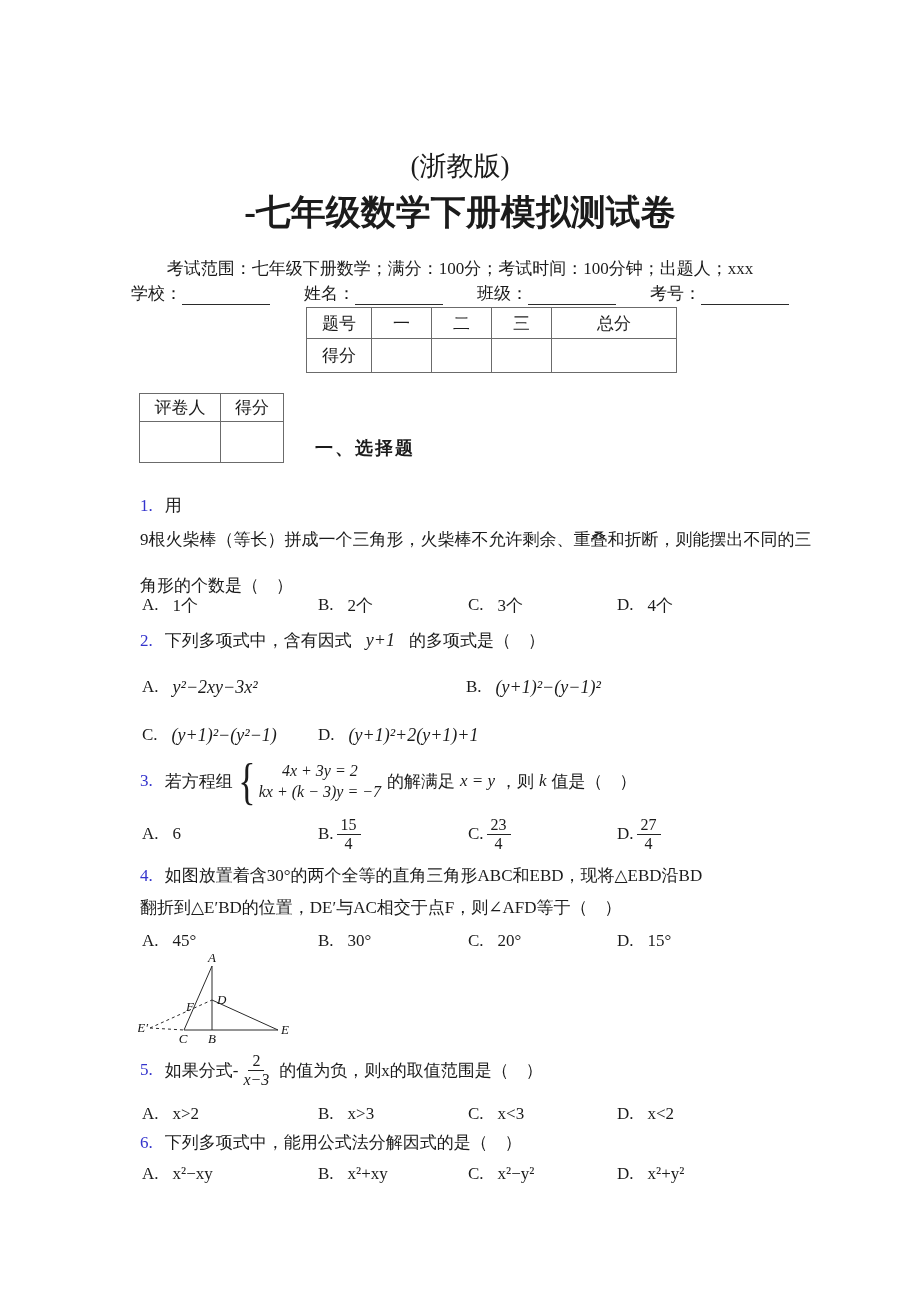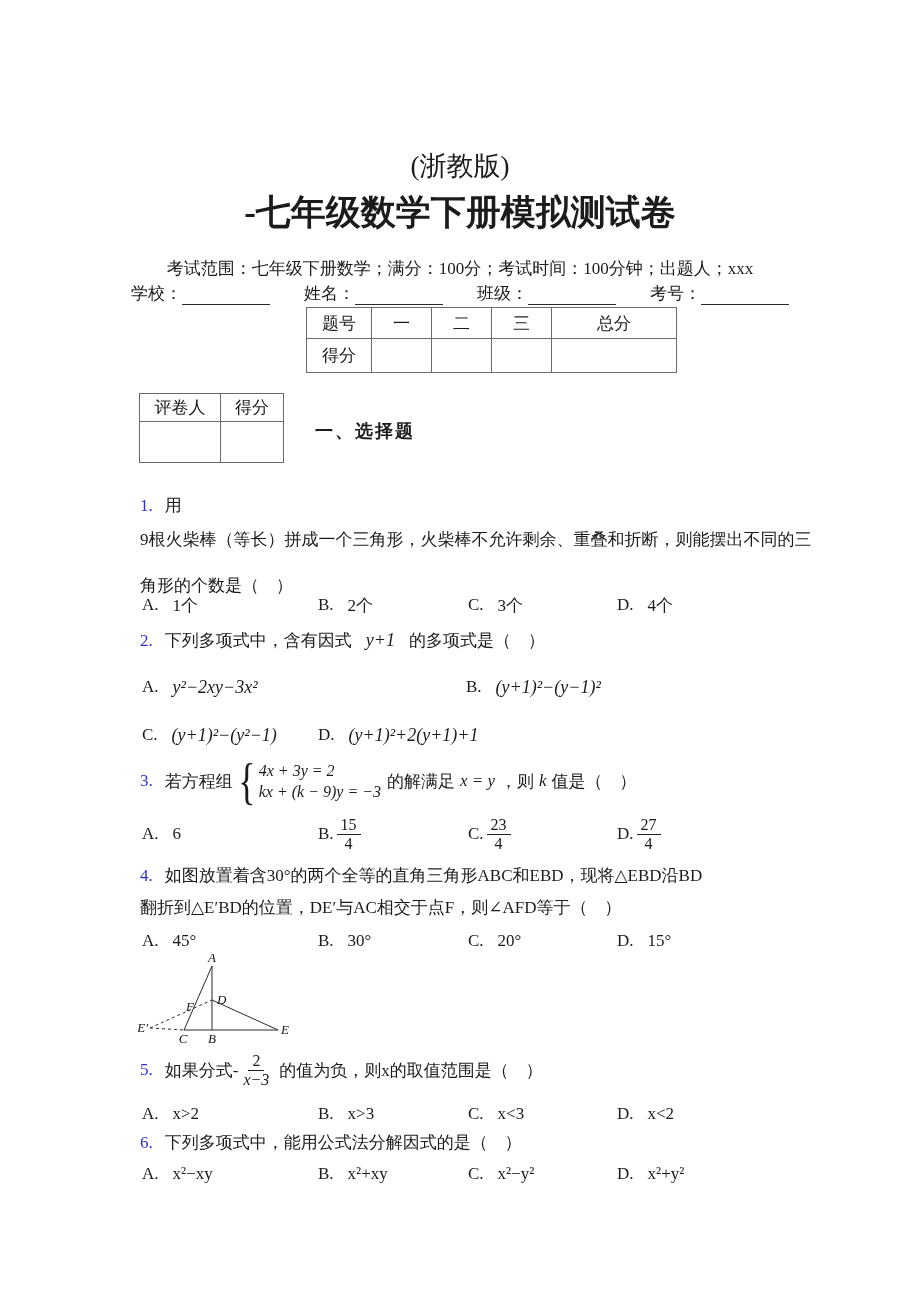--- a/index.html
+++ b/index.html
@@ -12,32 +12,32 @@
   .field{margin:0 5px;white-space:nowrap;}
   .blank{display:inline-block;width:88px;height:17px;border-bottom:1px solid #2a2a2a;vertical-align:bottom;}
   table{border-collapse:collapse;position:absolute;table-layout:fixed;}
   td{border:1px solid #6b6b6b;text-align:center;font-size:17px;padding:0;}
   .score-table{left:306px;top:307px;}
   .score-table td{height:30px;}
   .score-table tr.r2 td{height:33px;}
   .grader-table{left:139px;top:393px;}
   .grader-table td{height:27px;}
   .grader-table tr.tall td{height:40px;}
-  .section-title{position:absolute;left:315px;top:419px;font-size:18px;font-weight:700;letter-spacing:2px;}
+  .section-title{position:absolute;left:315px;top:436px;font-size:18px;font-weight:700;letter-spacing:2px;}
   .line{position:absolute;left:140px;font-size:17px;white-space:nowrap;line-height:20px;}
   .qnum{color:#3333cc;margin-right:12px;}
   .opt-row{position:absolute;left:142px;height:24px;width:730px;}
   .opt{position:absolute;top:0;display:inline-flex;align-items:center;white-space:nowrap;font-size:17px;height:100%;}
   .ot{margin-left:14px;}
   .math{font-style:italic;}
   .m2{font-size:18px;margin:0 14px;}
   .fx{font-size:18px;}
   .flexrow{position:absolute;left:140px;display:flex;align-items:center;font-size:17px;white-space:nowrap;}
   .brace{font-size:50px;font-weight:400;display:inline-block;transform:scaleX(.72);line-height:46px;margin-left:2px;}
-  .eqs{display:inline-block;margin-right:6px;}
+  .eqs{display:inline-block;text-align:center;margin-right:6px;}
   .eq{display:block;font-size:16px;line-height:21px;}
   .frac{display:inline-flex;flex-direction:column;align-items:center;font-size:16px;line-height:18px;margin:3px 3px;justify-content:space-between;}
   .fn{display:block;border-bottom:1px solid #222;padding:0 4px;}
   .fd{display:block;padding:0 2px;}
   .pad{margin:0 5px;}
   .figure{position:absolute;left:138px;top:950px;}
   .figure text{font-family:"Liberation Serif","DejaVu Serif",serif;font-style:italic;font-size:13px;fill:#111;}
   .figure line{stroke:#2a2a2a;stroke-width:1;}
   .dash{stroke-dasharray:3,3;}
 </style>
@@ -149,21 +149,21 @@
         <span class="ot math fx">(y+1)²+2(y+1)+1</span>
       </span>
   </div>
 
   <div class="flexrow" style="top:755px;height:52px">
     <span class="qnum">3.</span>
     <span>若方程组</span>
     <span class="brace">{</span>
     <span class="eqs">
       <span class="eq math">4x + 3y = 2</span>
-      <span class="eq math">kx + (k − 9)y = −3</span>
+      <span class="eq math">kx + (k − 3)y = −7</span>
     </span>
     <span>的解满足</span>
     <span class="math pad">x = y</span>
     <span>，则</span>
     <span class="math pad">k</span>
     <span>值是（　）</span>
   </div>
   <div class="opt-row" style="top:812px;height:44px">
     <span class="opt" style="left:0">
         <span>A.</span>

